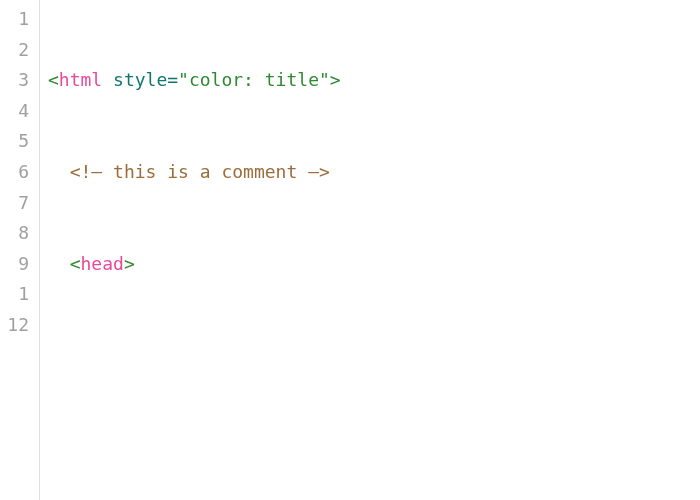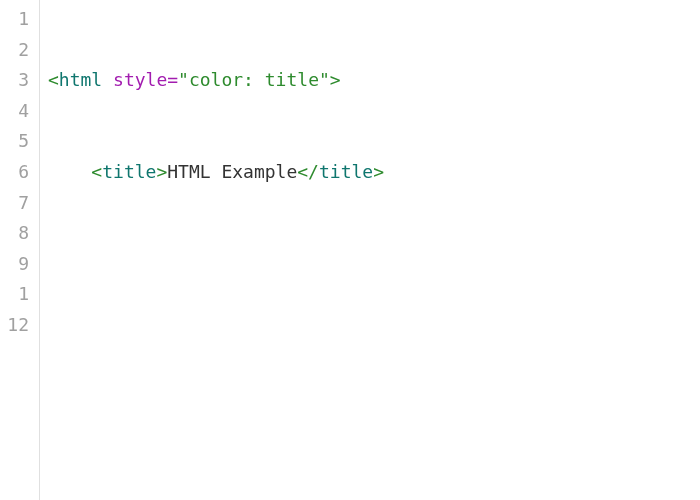--- a/index.html
+++ b/index.html
@@ -34,24 +34,24 @@
     }
     .line {
       display: block;
       height: 1.7em;
     }
     .ln {
       display: block;
       height: 1.7em;
     }
     .tag {
-      color: #0f766e;
+      color: #ec4899;
     }
     .attr-name {
-      color: #a21caf;
+      color: #0f766e;
     }
     .attr-value {
       color: #2e8b2e;
     }
     .comment {
       color: #9a6e3a;
     }
     .text {
       color: #333333;
     }
@@ -71,20 +71,21 @@
   <span class="ln">6</span>
   <span class="ln">7</span>
   <span class="ln">8</span>
   <span class="ln">9</span>
   <span class="ln">1</span>
   <span class="ln">12</span>
 </div>
 
 <div class="code-area">
   <span class="line"><span class="punct">&lt;</span><span class="tag">html</span><span> </span><span class="attr-name">style</span><span class="attr-name">=</span><span class="attr-value">"</span><span class="attr-value">color: title</span><span class="attr-value">"</span><span class="punct">&gt;</span></span>
-  <span class="line"><span>    </span><span class="punct">&lt;</span><span class="tag">title</span><span class="punct">&gt;</span><span class="text">HTML Example</span><span class="punct">&lt;/</span><span class="tag">title</span><span class="punct">&gt;</span></span>
+  <span class="line"><span>  </span><span class="comment">&lt;!—</span><span class="comment"> </span><span class="comment">this is a comment</span><span class="comment"> </span><span class="comment">—&gt;</span></span>
+  <span class="line"><span>  </span><span class="punct">&lt;</span><span class="tag">head</span><span class="punct">&gt;</span></span>
   
   
   
   
   
   
 </div>
 
 </body></html>

